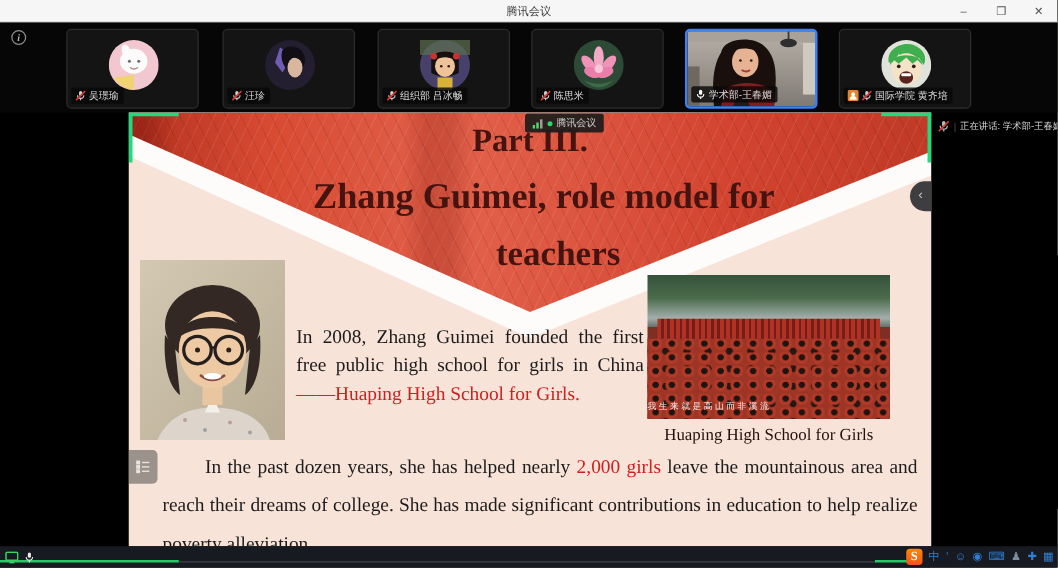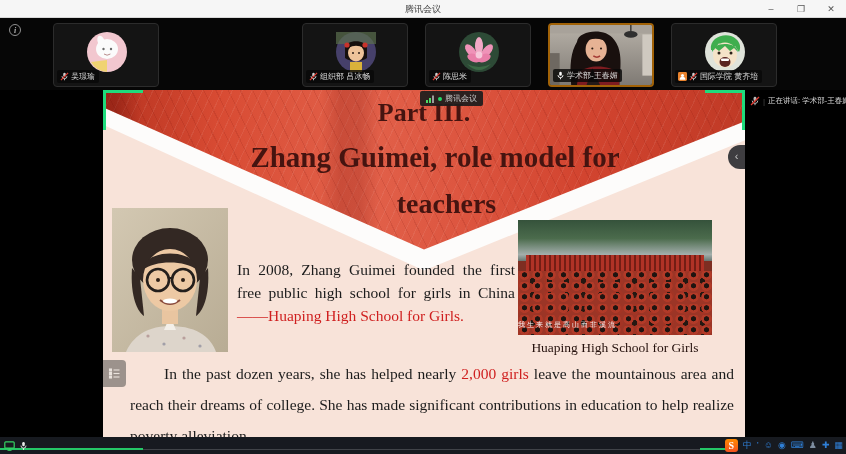--- a/index.html
+++ b/index.html
@@ -16,21 +16,21 @@
   .win-btn { width:30px; height:18px; text-align:center; font-size:9px;
              line-height:18px; color:#555; cursor:default; }
 
   
   .strip { position:absolute; left:0; top:18px; width:846px; height:72px; background:#060606; }
   .info-icon { position:absolute; left:9px; top:6px; width:12px; height:12px;
                border:1px solid #8f8f8f; border-radius:50%; color:#b5b5b5;
                font:italic bold 8px "Liberation Serif",serif; text-align:center; line-height:11px; }
   .tile { position:absolute; top:5px; width:106px; height:64px; background:#141414;
           border:1px solid #2c2c2c; border-radius:4px; overflow:hidden; }
-  .tile.active { border:2px solid #a16207; }
+  .tile.active { border:2px solid #3b82f6; }
   .avatar { position:absolute; left:33px; top:8px; width:40px; height:40px; }
   .name-tag { position:absolute; left:3px; bottom:3px; display:flex; align-items:center;
               gap:2px; background:rgba(8,8,8,.82); border-radius:2px; padding:1px 4px 1px 3px; }
   .name-tag span.nm { font-size:8px; color:#ddd; white-space:nowrap; }
   .vid-fill { position:absolute; inset:0; width:100%; height:100%; }
 
   
   .slide { position:absolute; left:103px; top:90px; width:642px; height:347px;
            background:#f8e3d9; overflow:hidden; }
   .wedge-white { position:absolute; inset:0; background:#fdfcfb;
@@ -140,20 +140,38 @@
         <svg width="9" height="9" viewBox="0 0 10 10">
           <rect x="3.6" y="0.8" width="2.8" height="4.6" rx="1.4" fill="#cfcfcf"></rect>
           <path d="M2.2 4.6 a2.8 2.8 0 0 0 5.6 0" stroke="#cfcfcf" stroke-width="1" fill="none"></path>
           <line x1="5" y1="7.4" x2="5" y2="9.2" stroke="#cfcfcf" stroke-width="1"></line>
           <line x1="1" y1="9" x2="9" y2="1" stroke="#e23a30" stroke-width="1.3"></line>
         </svg>
         <span class="nm">吴璟瑜</span>
       </div>
     </div>
 
+    <div class="tile" style="left:178px">
+      <svg class="avatar" viewBox="0 0 40 40">
+        <circle cx="20" cy="20" r="20" fill="#241f30"></circle>
+        <polygon points="12,6 22,12 14,26 8,18" fill="#7b68c9" opacity="0.85"></polygon>
+        <path d="M14 8 C20 2 32 6 32 16 C32 22 28 26 24 28 L18 24 C14 20 12 14 14 8Z" fill="#120e16"></path>
+        <ellipse cx="24" cy="22" rx="6" ry="8" fill="#d8b79e"></ellipse>
+        <path d="M18 12 C24 8 32 10 31 18 C27 14 21 14 18 12Z" fill="#120e16"></path>
+      </svg>
+      <div class="name-tag">
+        <svg width="9" height="9" viewBox="0 0 10 10">
+          <rect x="3.6" y="0.8" width="2.8" height="4.6" rx="1.4" fill="#cfcfcf"></rect>
+          <path d="M2.2 4.6 a2.8 2.8 0 0 0 5.6 0" stroke="#cfcfcf" stroke-width="1" fill="none"></path>
+          <line x1="5" y1="7.4" x2="5" y2="9.2" stroke="#cfcfcf" stroke-width="1"></line>
+          <line x1="1" y1="9" x2="9" y2="1" stroke="#e23a30" stroke-width="1.3"></line>
+        </svg>
+        <span class="nm">汪珍</span>
+      </div>
+    </div>
 
     <div class="tile" style="left:302px">
       <svg class="avatar" viewBox="0 0 40 40">
         <circle cx="20" cy="20" r="20" fill="#46406a"></circle>
         <rect x="0" y="0" width="40" height="12" fill="#5b6f4e" opacity="0.7"></rect>
         <path d="M9 16 C9 7 31 7 31 16 L31 26 C27 30 13 30 9 26 Z" fill="#16100e"></path>
         <ellipse cx="20" cy="21" rx="8" ry="8.5" fill="#eec39a"></ellipse>
         <path d="M12 16 C14 10 26 10 28 16 C22 13 18 13 12 16Z" fill="#16100e"></path>
         <circle cx="11" cy="13" r="2.6" fill="#c8332b"></circle>
           <circle cx="29" cy="13" r="2.6" fill="#c8332b"></circle>

